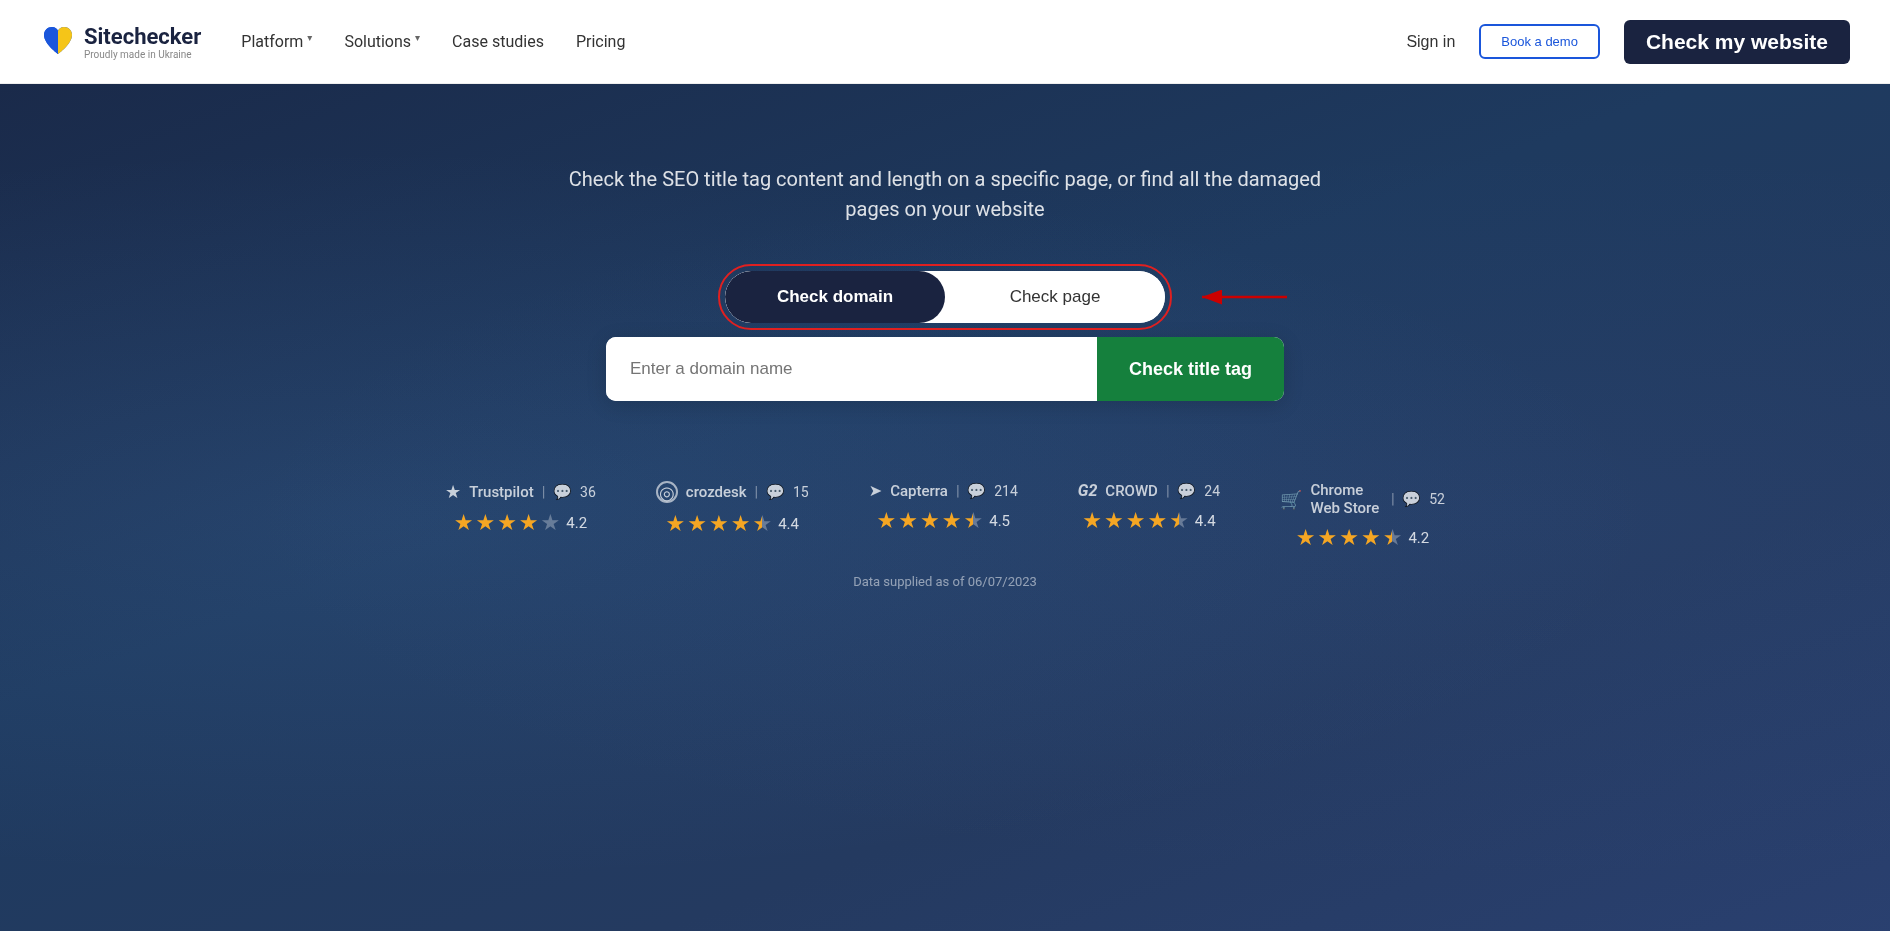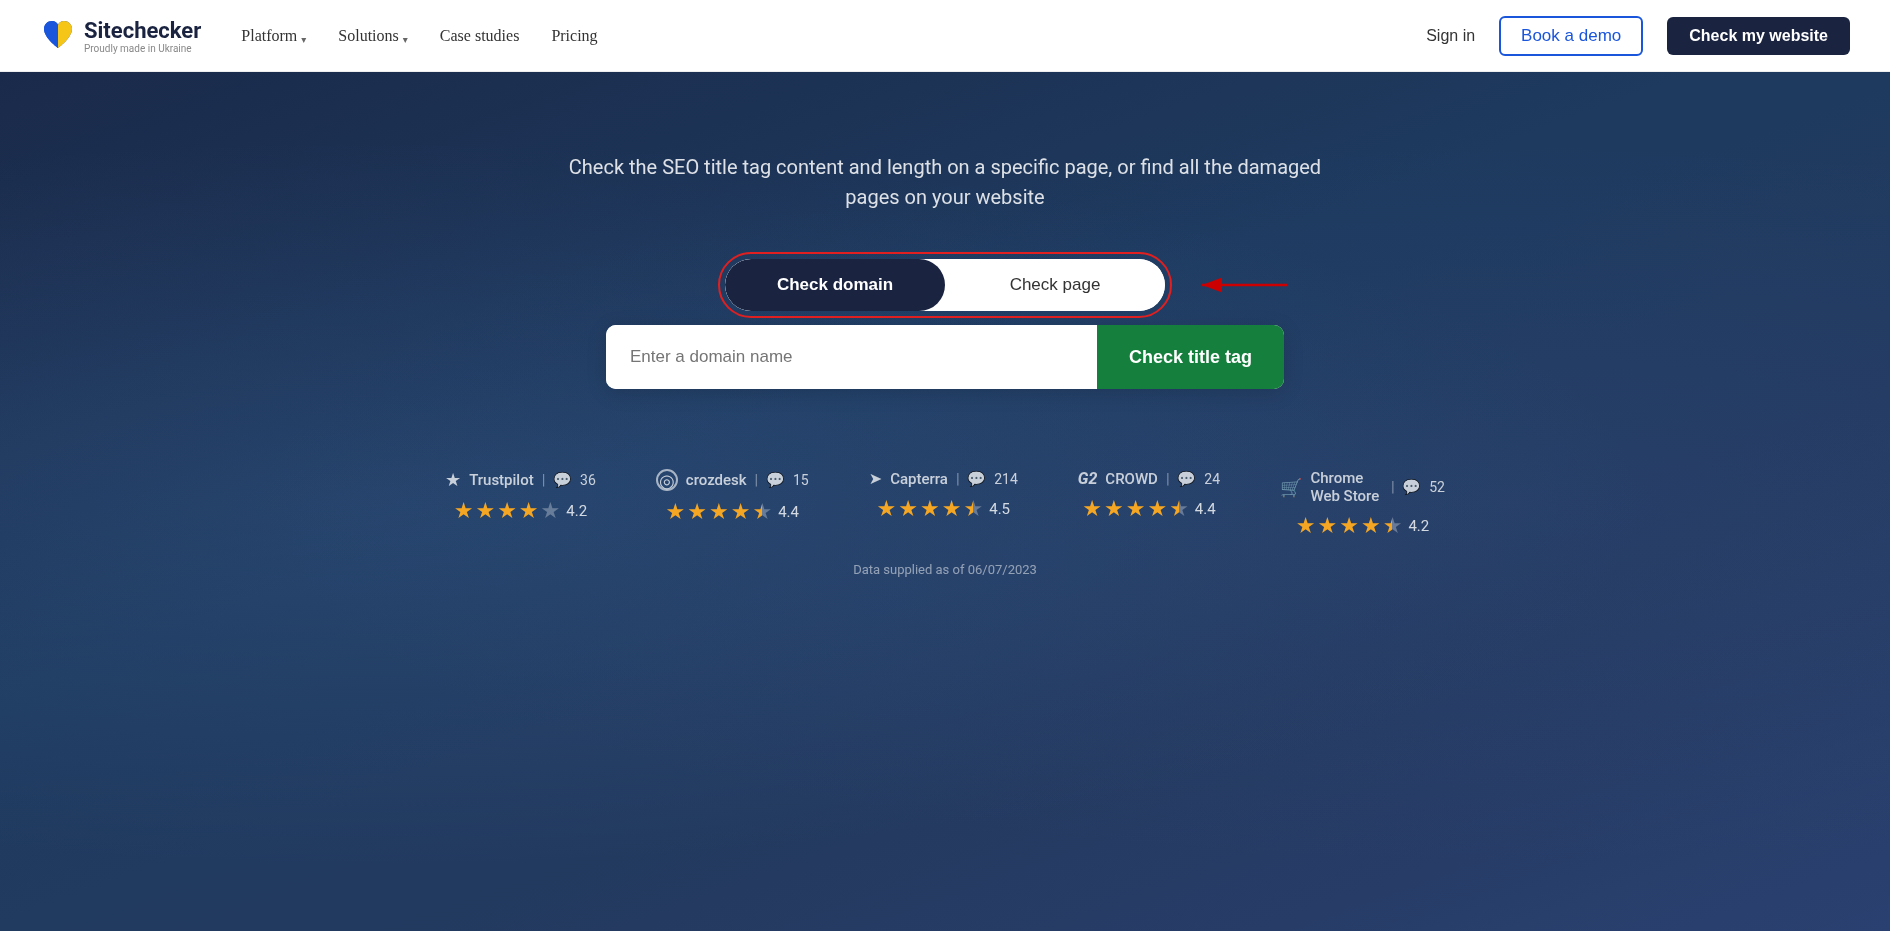--- a/index.html
+++ b/index.html
@@ -4,21 +4,21 @@
   <style>
     * { margin: 0; padding: 0; box-sizing: border-box; }
     body { font-family: -apple-system, BlinkMacSystemFont, 'Segoe UI', Roboto, sans-serif; min-width: 1890px; }
 
     
     .navbar {
       background: #fff;
       display: flex;
       align-items: center;
       padding: 5px 40px;
-      height: 72px;
+      height: 84px;
       border-bottom: 1px solid #eee;
       position: relative;
       z-index: 10;
     }
     .logo-area {
       display: flex;
       align-items: center;
       gap: 8px;
       margin-right: 40px;
       text-decoration: none;
@@ -34,51 +34,50 @@
       display: flex;
       align-items: center;
       gap: 32px;
       flex: 1;
     }
     .nav-link {
       font-size: 16px;
       color: #333;
       text-decoration: none;
       display: flex;
-      align-items: flex-end;
+      align-items: flex-start;
       gap: 4px;
       cursor: pointer;
-      font-family: Liberation Serif, serif;
     }
     .nav-link .chevron { font-size: 10px; color: #666; }
     .nav-right {
       display: flex;
       align-items: center;
       gap: 24px;
     }
     .sign-in-btn {
       font-size: 16px;
       color: #333;
       background: none;
       border: none;
       cursor: pointer;
     }
     .book-demo-btn {
-      font-size: 17px;
+      font-size: 13px;
       color: #1a56db;
       background: #fff;
       border: 2px solid #1a56db;
       border-radius: 6px;
       padding: 8px 20px;
       cursor: pointer;
       font-weight: 500;
       text-align: center;
     }
     .check-website-btn {
-      font-size: 16px;
+      font-size: 21px;
       color: #fff;
       background: #1a2340;
       border: none;
       border-radius: 6px;
       padding: 10px 22px;
       cursor: pointer;
       font-weight: 600;
     }
 
     

